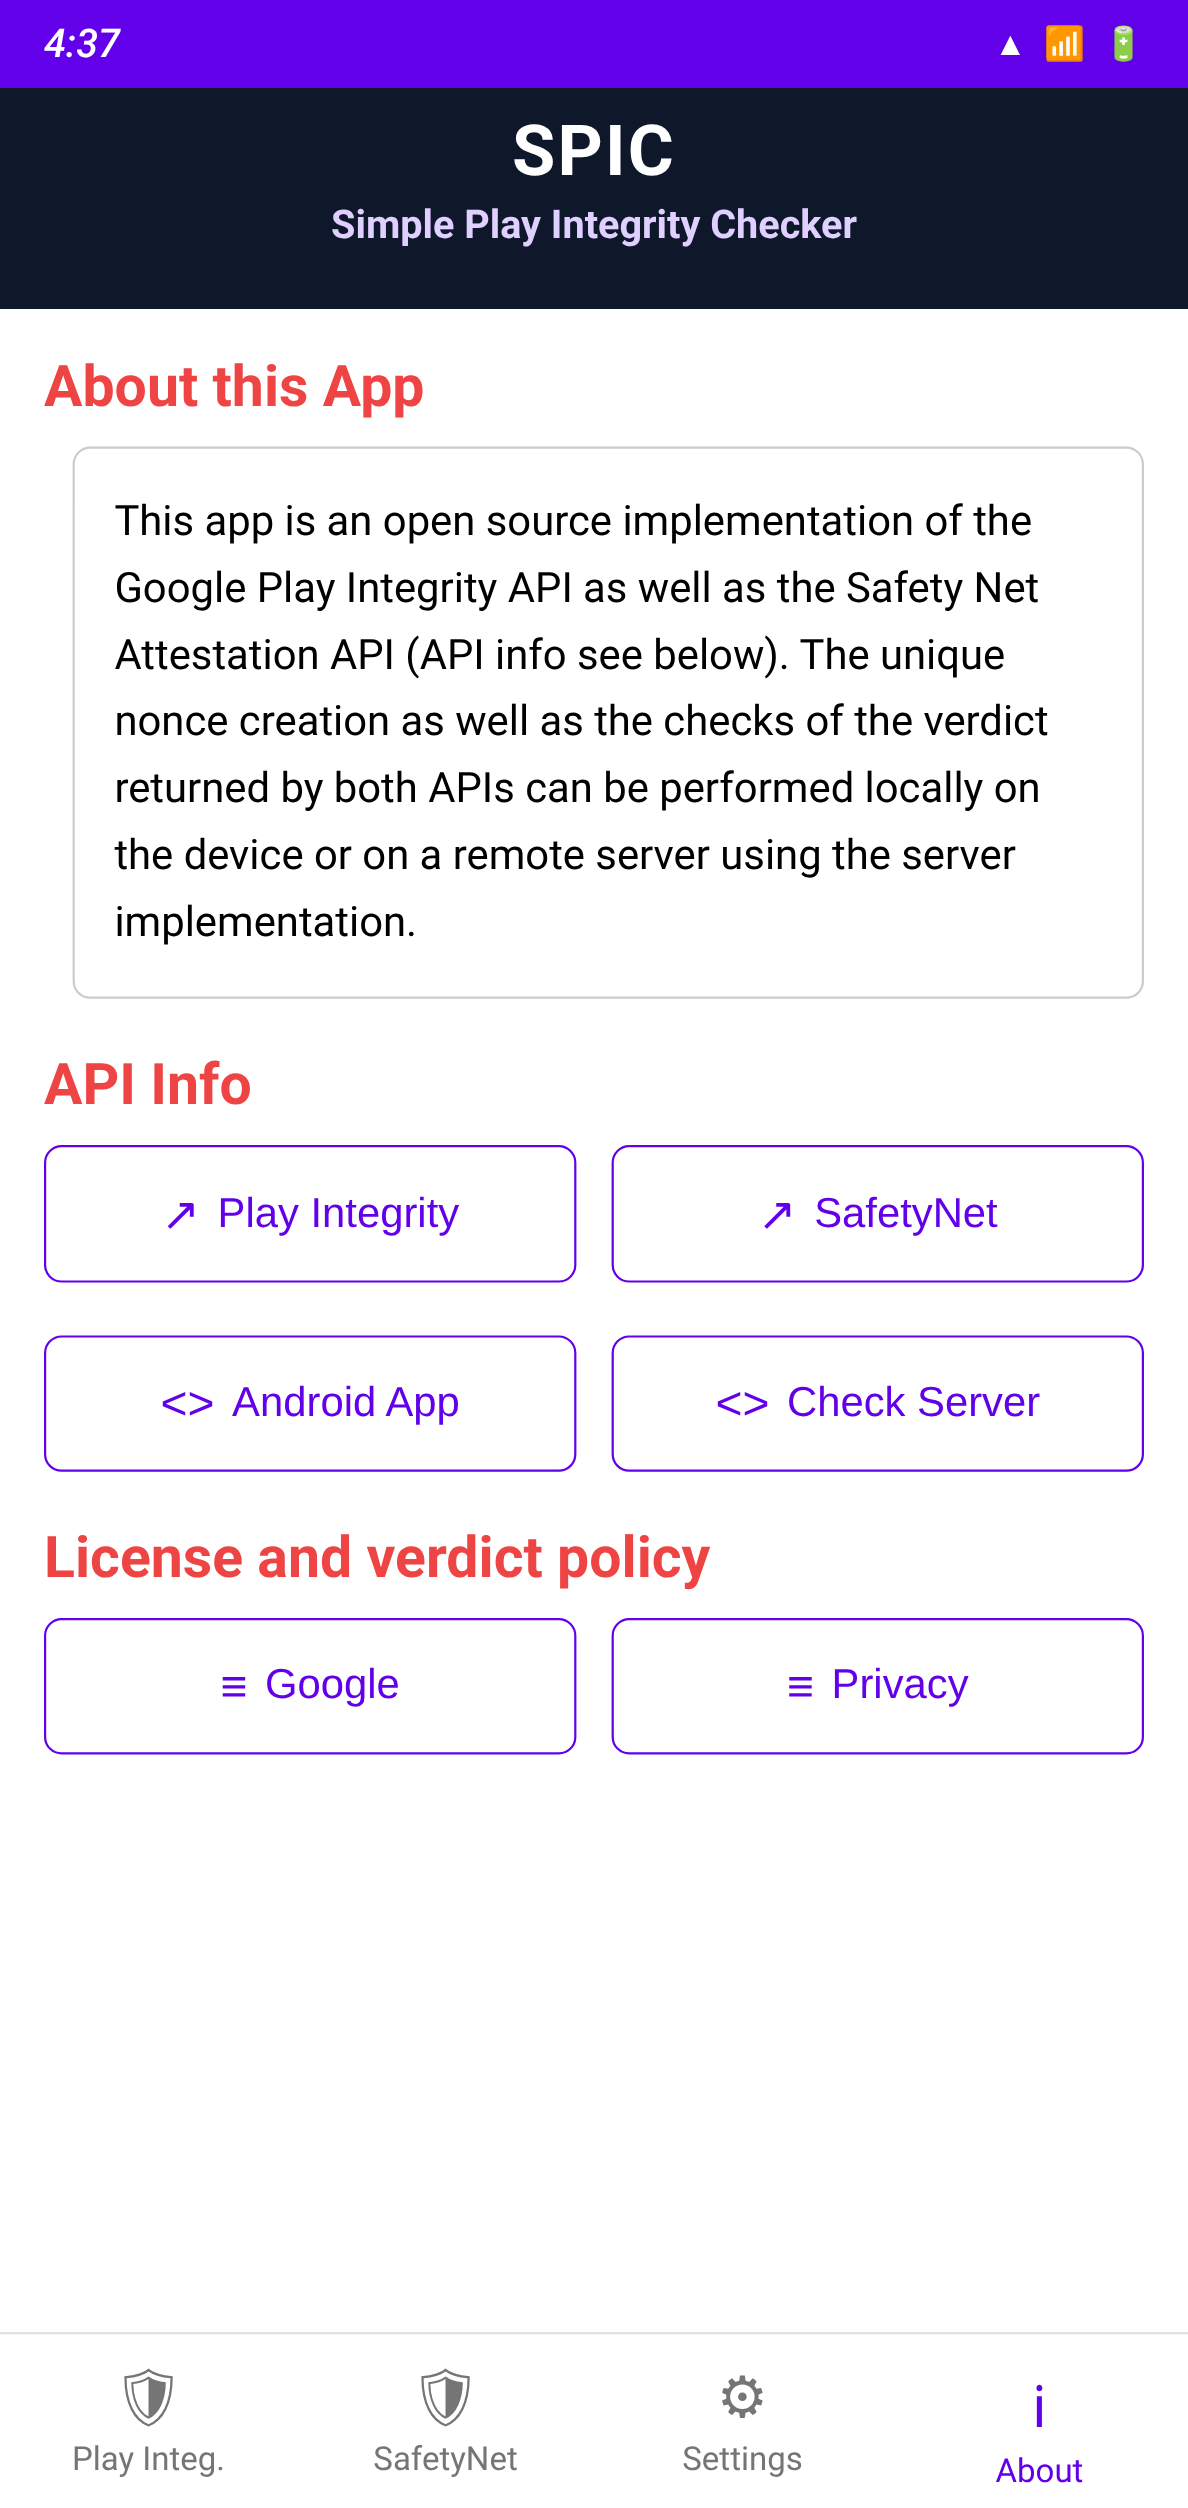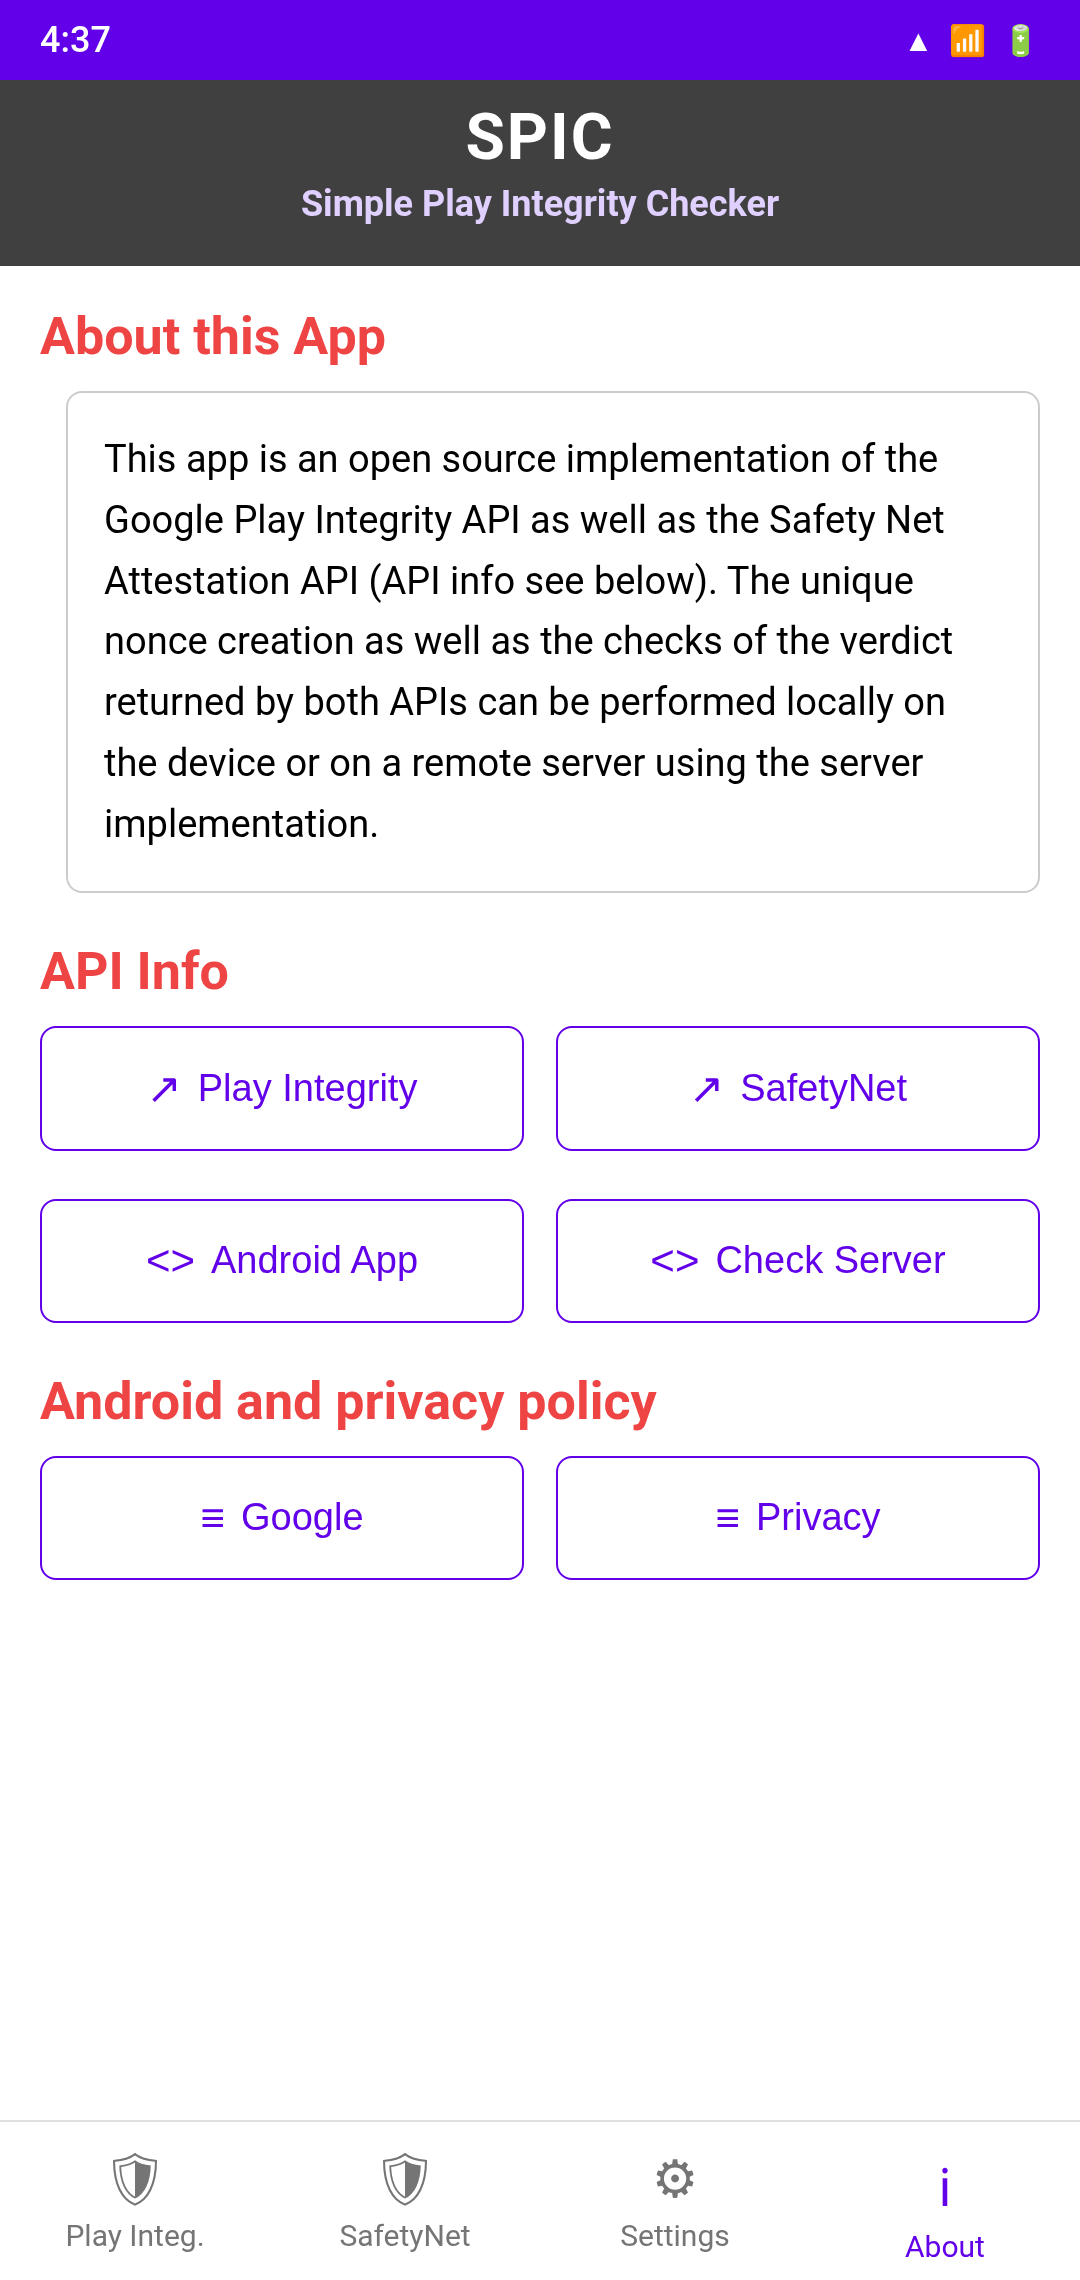--- a/index.html
+++ b/index.html
@@ -26,38 +26,39 @@
       display: flex;
       align-items: center;
       justify-content: space-between;
       padding: 0 40px;
     }
 
     .status-time {
       color: #ffffff;
       font-size: 36px;
       font-weight: 500;
+      font-style: italic;
     }
 
     .status-icons {
       display: flex;
       align-items: center;
       gap: 16px;
     }
 
     .status-icon {
       color: #ffffff;
       font-size: 30px;
     }
 
     
     .app-header {
       width: 100%;
-      background: #404040;
-      padding: 20px 40px 41px;
+      background: #0f172a;
+      padding: 20px 40px 56px;
       text-align: center;
     }
 
     .app-title {
       color: #ffffff;
       font-size: 64px;
       font-weight: 700;
       letter-spacing: 2px;
     }
 
@@ -217,21 +218,21 @@
     <button class="outline-button">
       <span class="btn-icon">&lt;&gt;</span>
       <span>Android App</span>
     </button>
     <button class="outline-button">
       <span class="btn-icon">&lt;&gt;</span>
       <span>Check Server</span>
     </button>
   </div>
 
-  <div class="section-title">Android and privacy policy</div>
+  <div class="section-title">License and verdict policy</div>
   <div class="section-buttons">
     <button class="outline-button">
       <span class="btn-icon">≡</span>
       <span>Google</span>
     </button>
     <button class="outline-button">
       <span class="btn-icon">≡</span>
       <span>Privacy</span>
     </button>
   </div>

